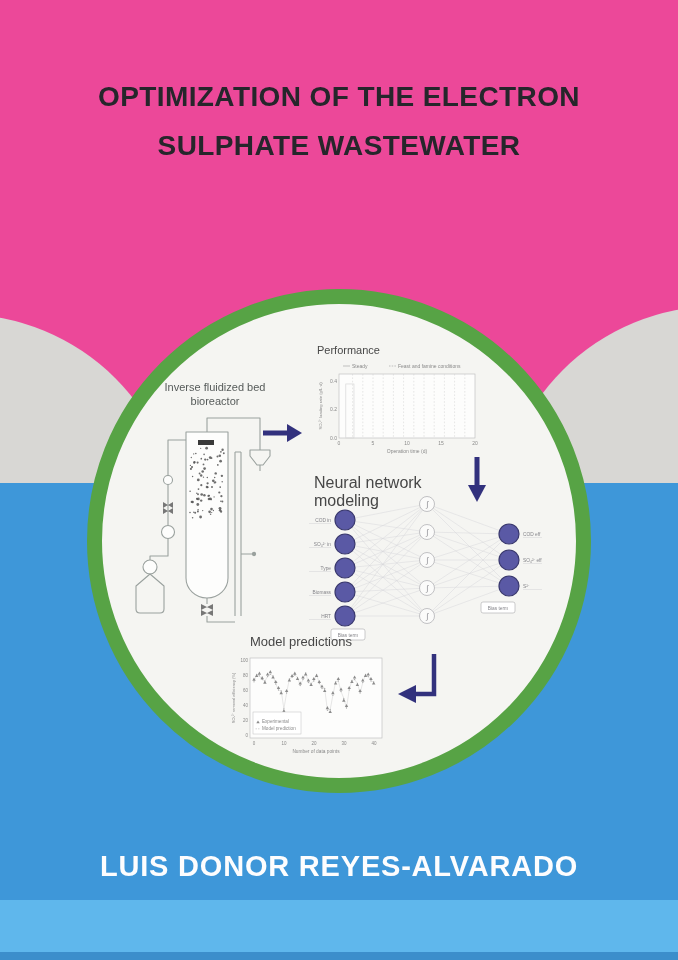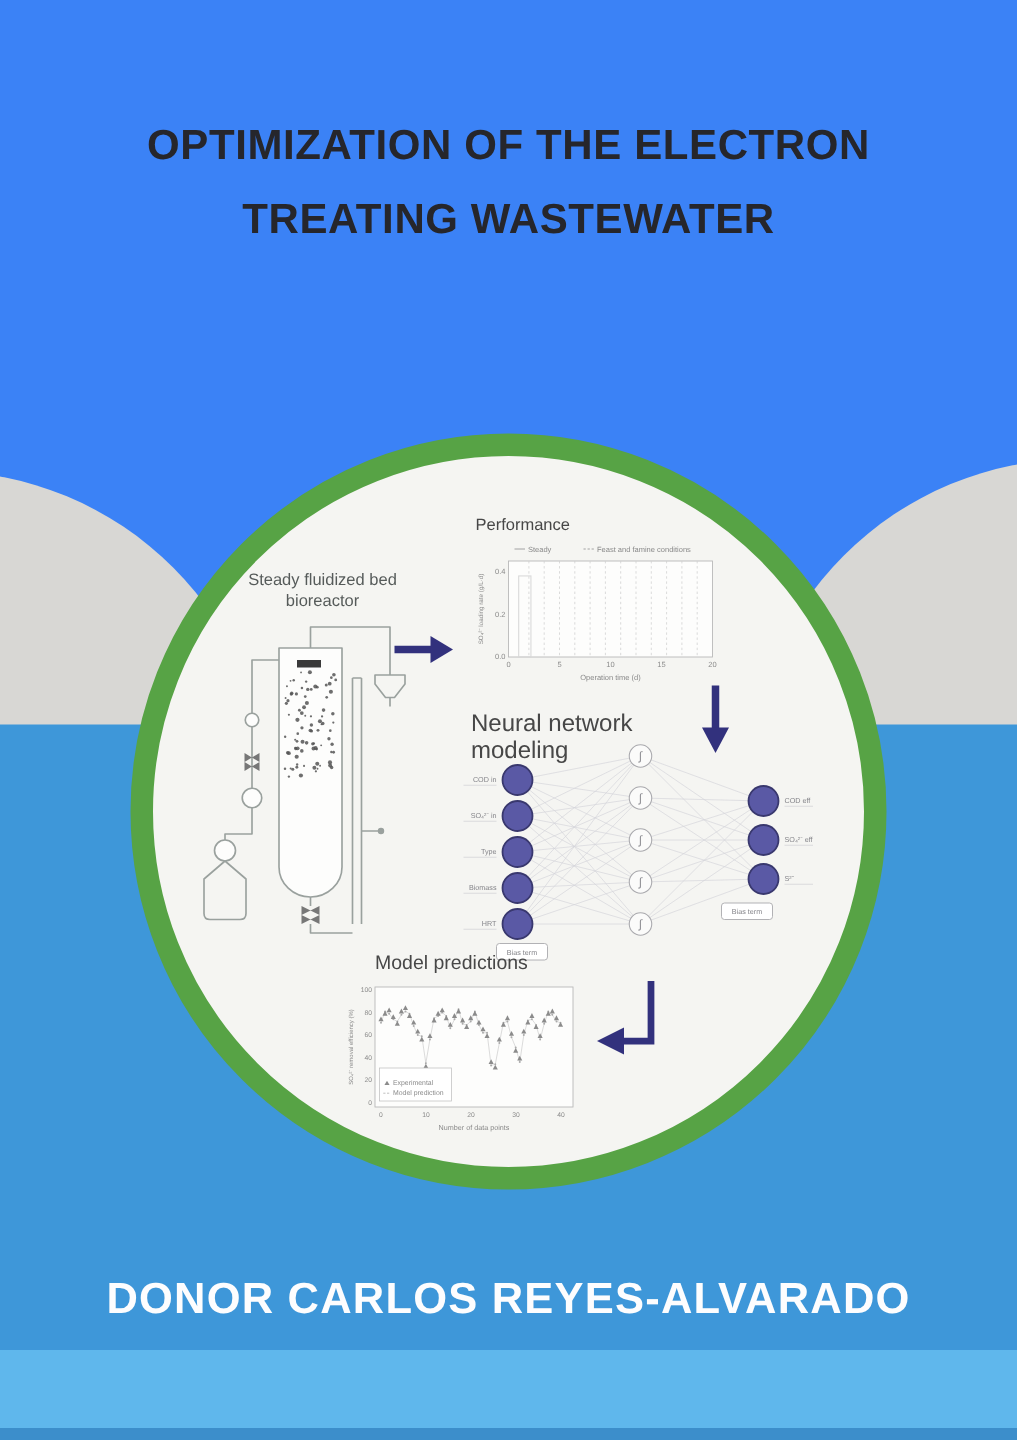--- a/index.html
+++ b/index.html
@@ -1,17 +1,17 @@
 <!DOCTYPE html>
 <html><head>
 <meta charset="utf-8">
 <style>
   html,body{margin:0;padding:0;background:#e8e8ea;}
   .cover{position:relative;width:678px;height:960px;overflow:hidden;
-         background:#3b82f6;font-family:"Liberation Sans",sans-serif;}
+         background:#ec4899;font-family:"Liberation Sans",sans-serif;}
   
   .gray-arc{position:absolute;width:440px;height:440px;border-radius:50%;background:#d8d7d4;}
   .gray-arc.left{left:-260px;top:314px;}
   .gray-arc.right{left:498px;top:306px;}
   .water{position:absolute;left:0;right:0;top:483px;height:477px;background:#3e97d9;}
   .water-strip{position:absolute;left:0;right:0;top:900px;height:54px;background:#5fb7ec;}
   .water-edge{position:absolute;left:0;right:0;top:952px;height:8px;background:#3c8ecb;}
   
   .title{position:absolute;top:72px;left:22px;right:22px;text-align:center;
          font-weight:bold;font-size:28px;line-height:49px;letter-spacing:.4px;color:#26262b;}
@@ -36,27 +36,27 @@
 <div class="cover">
 
   <div class="gray-arc left"></div>
   <div class="gray-arc right"></div>
   <div class="water"></div>
   <div class="water-strip"></div>
   <div class="water-edge"></div>
 
   <div class="title">
     <span>OPTIMIZATION OF THE ELECTRON</span>
-    <span>TREATING WASTEWATER</span>
+    <span>SULPHATE WASTEWATER</span>
   </div>
 
   <div class="medallion">
 
     <div class="abs bio-label">
-      <span>Steady fluidized</span>
+      <span>Inverse fluidized</span>
       <span>bed bioreactor</span>
     </div>
 
     <svg class="abs" style="left:8px;top:106px" width="185" height="230" viewBox="0 0 185 230">
       <g fill="none" stroke="#9aa19e" stroke-width="1.1" stroke-linejoin="round">
 
         <path d="M97,22 V8 H150 V40"></path>
 
         <path d="M140,40 H160 V46 L153,55 H147 L140,46 Z M150,55 V61"></path>
 
@@ -406,15 +406,15 @@
         <path d="M143.68,31.4 L142.0,34.5 L145.4,34.5 Z" fill="#8b8b8b"></path>
         <rect x="23" y="62" width="48" height="22" fill="#fff" stroke="#c0c0c0" stroke-width="0.5"></rect>
         <path d="M28,70.5 L26.3,73.3 L29.7,73.3 Z" fill="#8b8b8b"></path>
         <text x="32" y="73.3" font-size="4.6" fill="#8a8a8a" text-anchor="start" font-family="Liberation Sans, sans-serif">Experimental</text>
         <line x1="25.5" y1="78.8" x2="30.5" y2="78.8" stroke="#ababab" stroke-width="0.5" stroke-dasharray="1.5,1"></line>
         <text x="32" y="80.3" font-size="4.6" fill="#8a8a8a" text-anchor="start" font-family="Liberation Sans, sans-serif">Model prediction</text>
       </svg>
 
   </div>
 
-  <div class="author">DONOR CARLOS REYES-ALVARADO</div>
+  <div class="author">LUIS DONOR REYES-ALVARADO</div>
 
 </div>
 
 </body></html>

